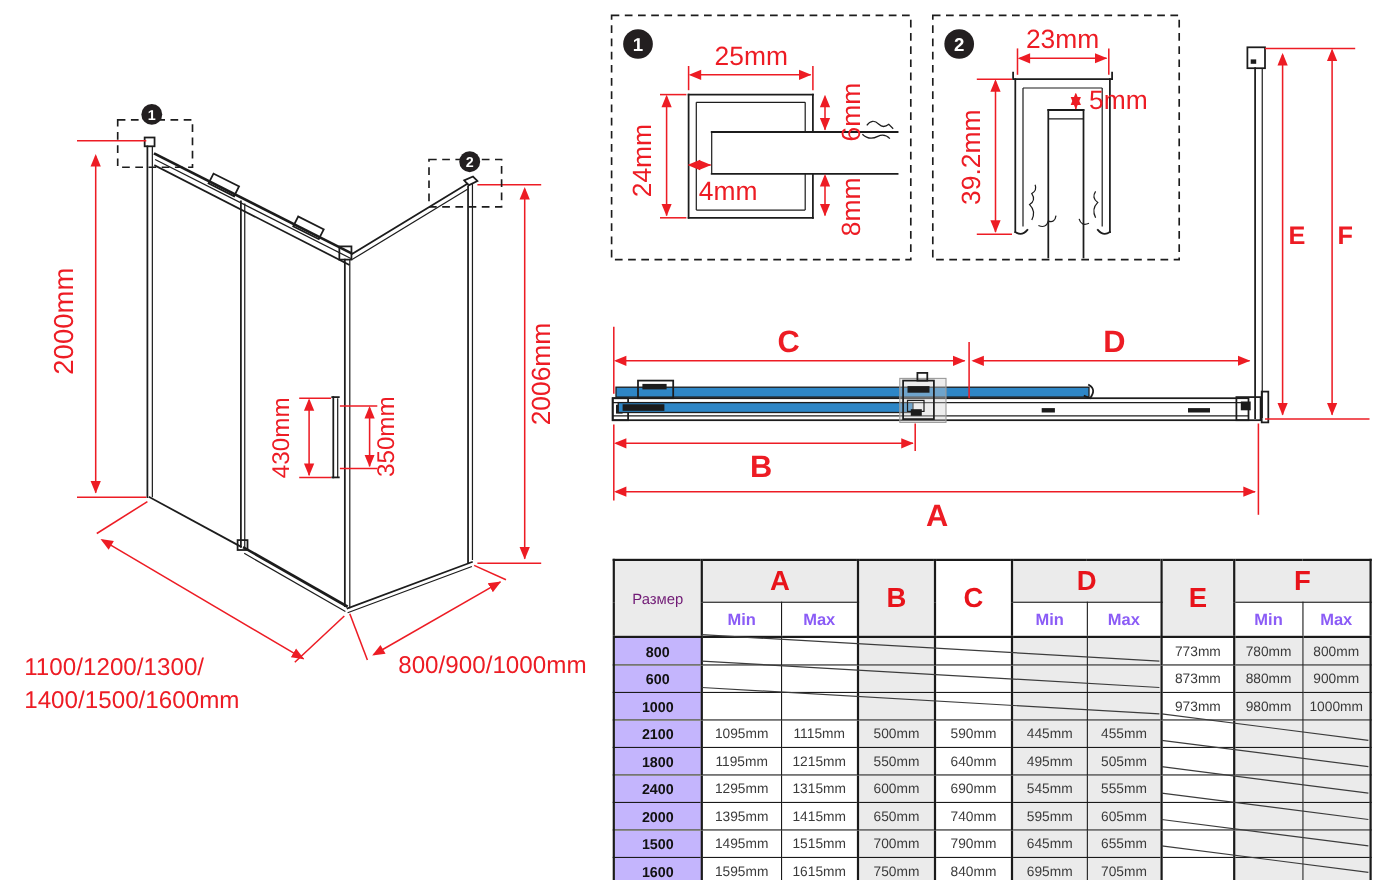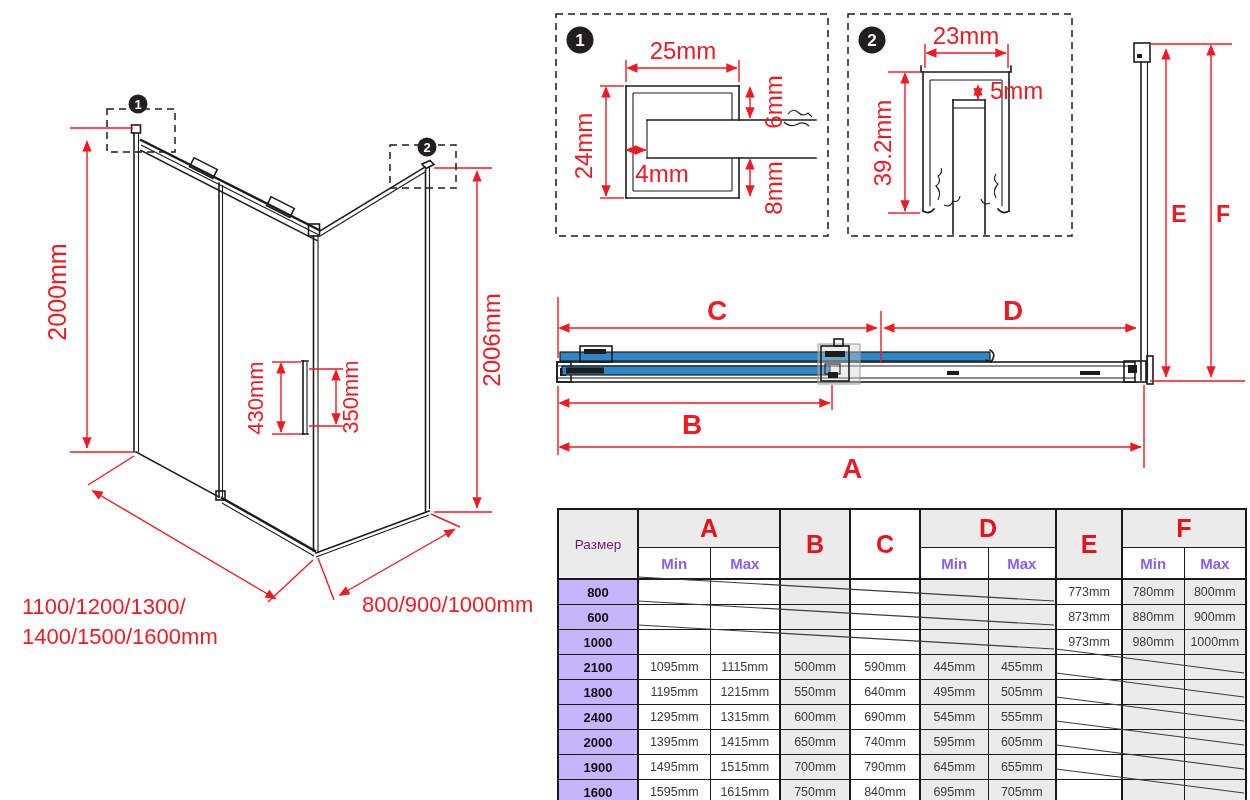--- a/index.html
+++ b/index.html
@@ -398,21 +398,21 @@
       <td>1415mm</td>
       <td class="gray bl2">650mm</td>
       <td class="bl2">740mm</td>
       <td class="gray bl2">595mm</td>
       <td class="gray">605mm</td>
       <td class="bl2"></td>
       <td class="gray bl2"></td>
       <td class="gray"></td>
     </tr>
     <tr>
-      <td class="size">1900</td>
+      <td class="size">1500</td>
       <td class="bl2">1495mm</td>
       <td>1515mm</td>
       <td class="gray bl2">700mm</td>
       <td class="bl2">790mm</td>
       <td class="gray bl2">645mm</td>
       <td class="gray">655mm</td>
       <td class="bl2"></td>
       <td class="gray bl2"></td>
       <td class="gray"></td>
     </tr>

